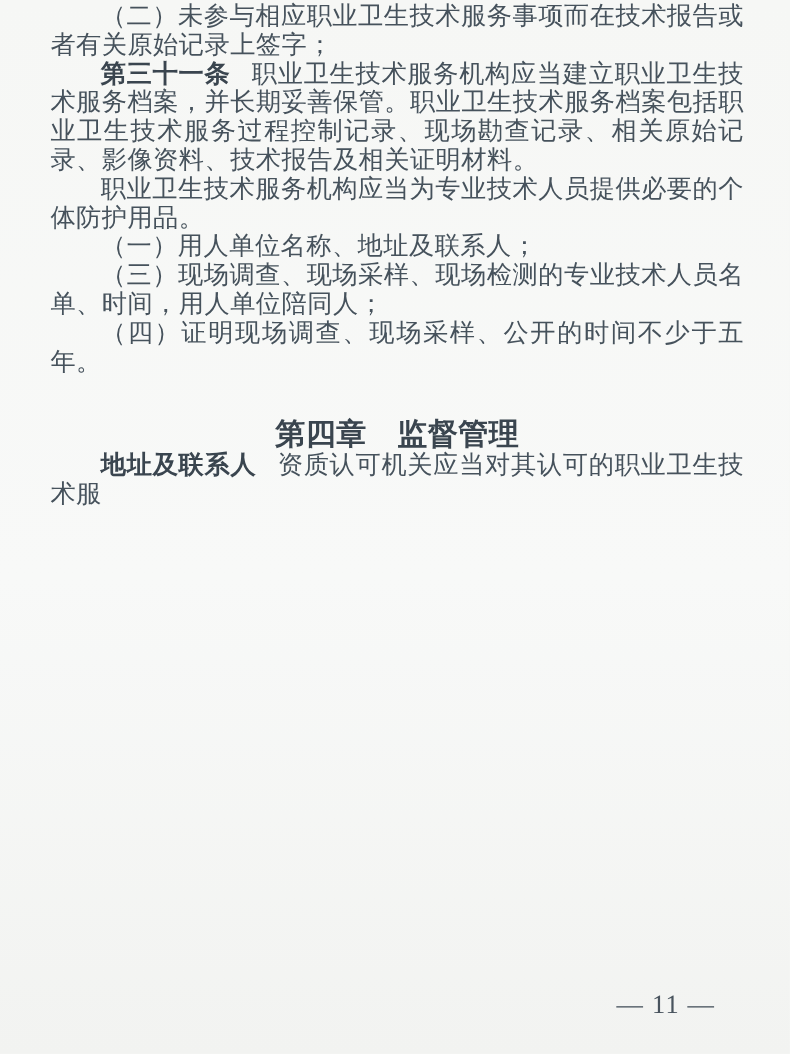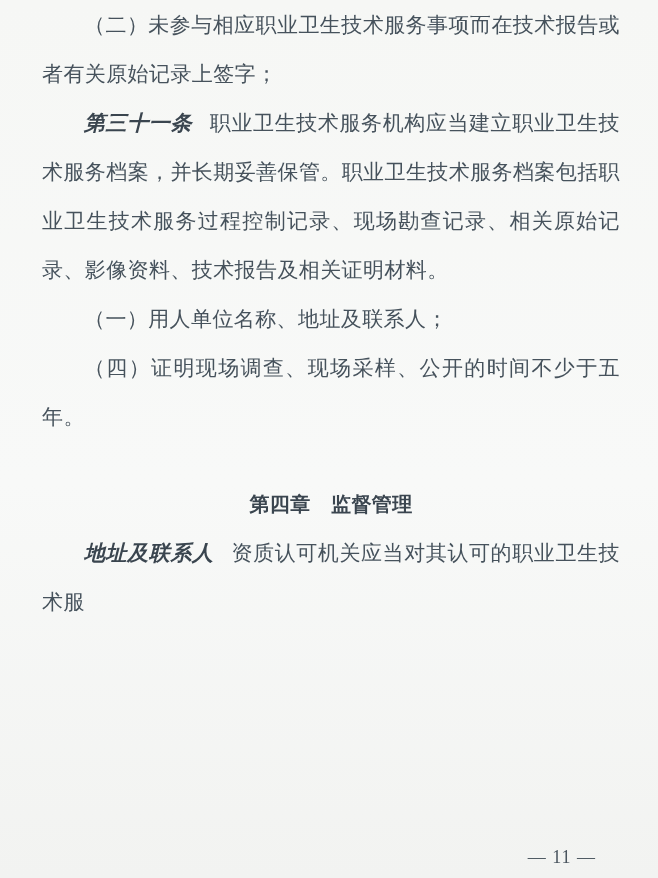--- a/index.html
+++ b/index.html
@@ -19,67 +19,68 @@
     overflow: hidden;
     background: linear-gradient(180deg, #f6f7f5 0%, #f8f9f8 55%, #f2f3f1 100%);
   }
   .body-text {
     position: absolute;
     left: 42px;
     right: 38px;
     top: 1px;
     color: #46525c;
     font-size: 21px;
-    line-height: 49px;
+    line-height: 24px;
     text-align: justify;
     letter-spacing: 0.4px;
   }
   .para {
     margin: 0;
     text-indent: 2em;
   }
   .article-lead {
     font-weight: bold;
     color: #3a454f;
     margin-right: 0.85em;
-    font-style: italic;
   }
   .chapter-heading {
     margin: 38px 0 0 0;
     text-align: center;
     text-indent: 0;
     font-weight: bold;
-    font-size: 20px;
+    font-size: 25px;
     color: #3a454f;
   }
   .page-number {
     position: absolute;
     right: 62px;
-    bottom: 10px;
-    font-size: 18px;
+    bottom: 28px;
+    font-size: 22px;
     color: #49545e;
     letter-spacing: 1px;
   }
 </style>
 </head>
 <body>
 
 <div class="page">
   <div class="body-text">
 
     <p class="para">（二）未参与相应职业卫生技术服务事项而在技术报告或者有关原始记录上签字；</p>
 
 
     <p class="para"><span class="article-lead">第三十一条</span><span>职业卫生技术服务机构应当建立职业卫生技术服务档案，并长期妥善保管。职业卫生技术服务档案包括职业卫生技术服务过程控制记录、现场勘查记录、相关原始记录、影像资料、技术报告及相关证明材料。</span></p>
 
+    <p class="para">职业卫生技术服务机构应当为专业技术人员提供必要的个体防护用品。</p>
 
 
     <p class="para">（一）用人单位名称、地址及联系人；</p>
 
 
+    <p class="para">（三）现场调查、现场采样、现场检测的专业技术人员名单、时间，用人单位陪同人；</p>
 
     <p class="para">（四）证明现场调查、现场采样、公开的时间不少于五年。</p>
 
     <p class="para chapter-heading">第四章　监督管理</p>
 
     <p class="para"><span class="article-lead">地址及联系人</span><span>资质认可机关应当对其认可的职业卫生技术服</span></p>
 
   </div>
 
   <div class="page-number">— 11 —</div>

